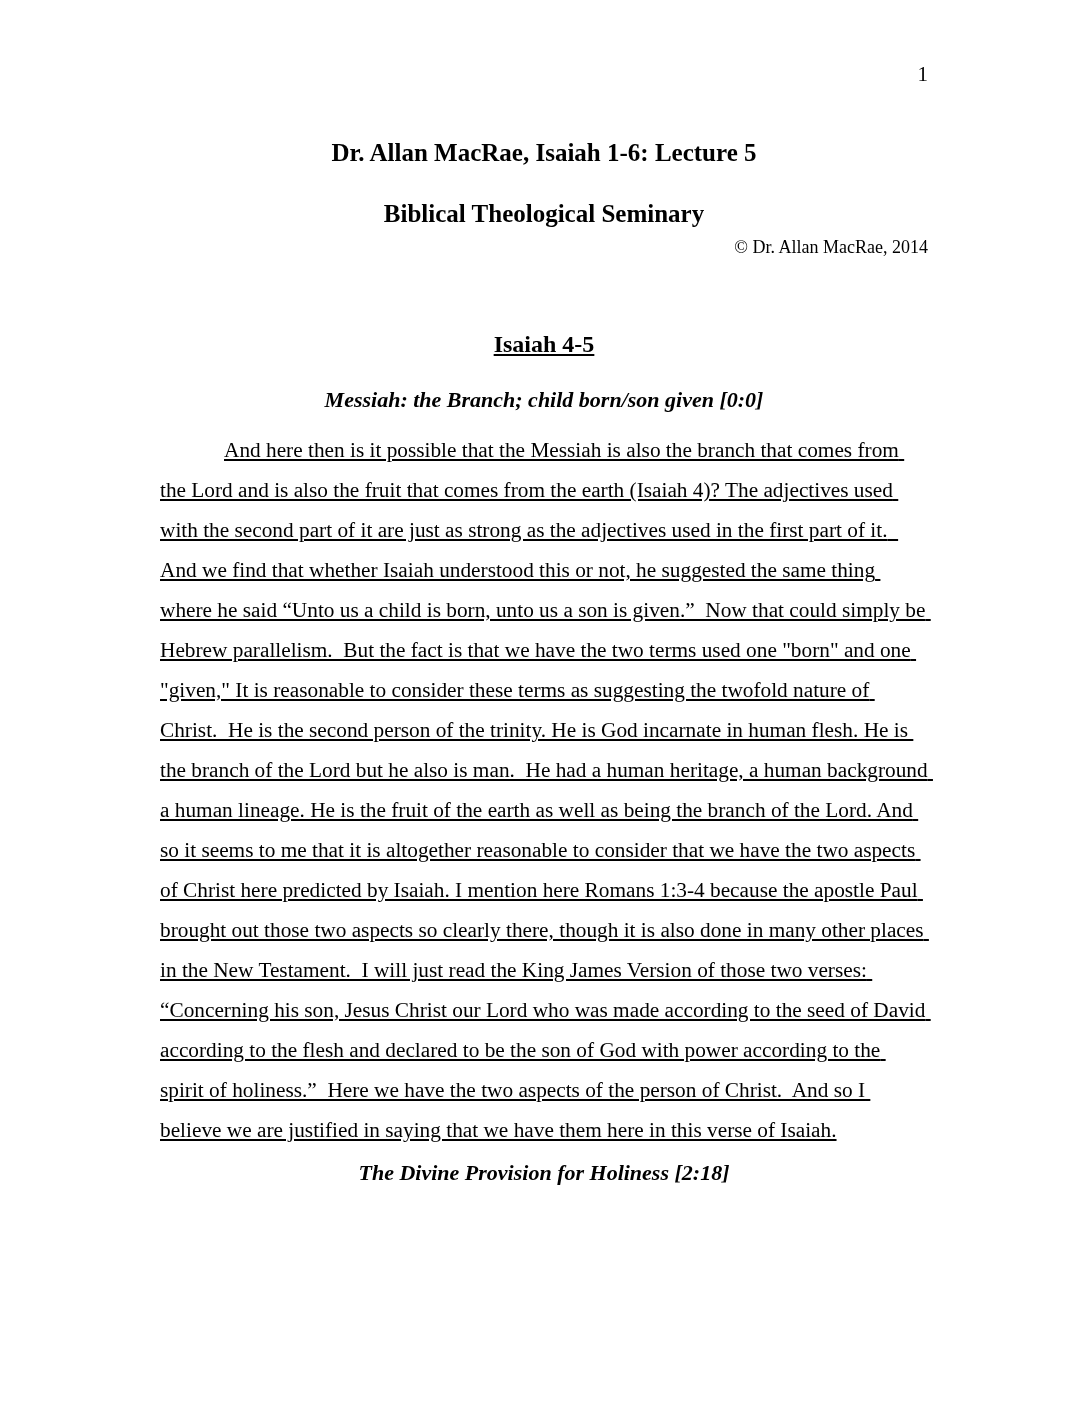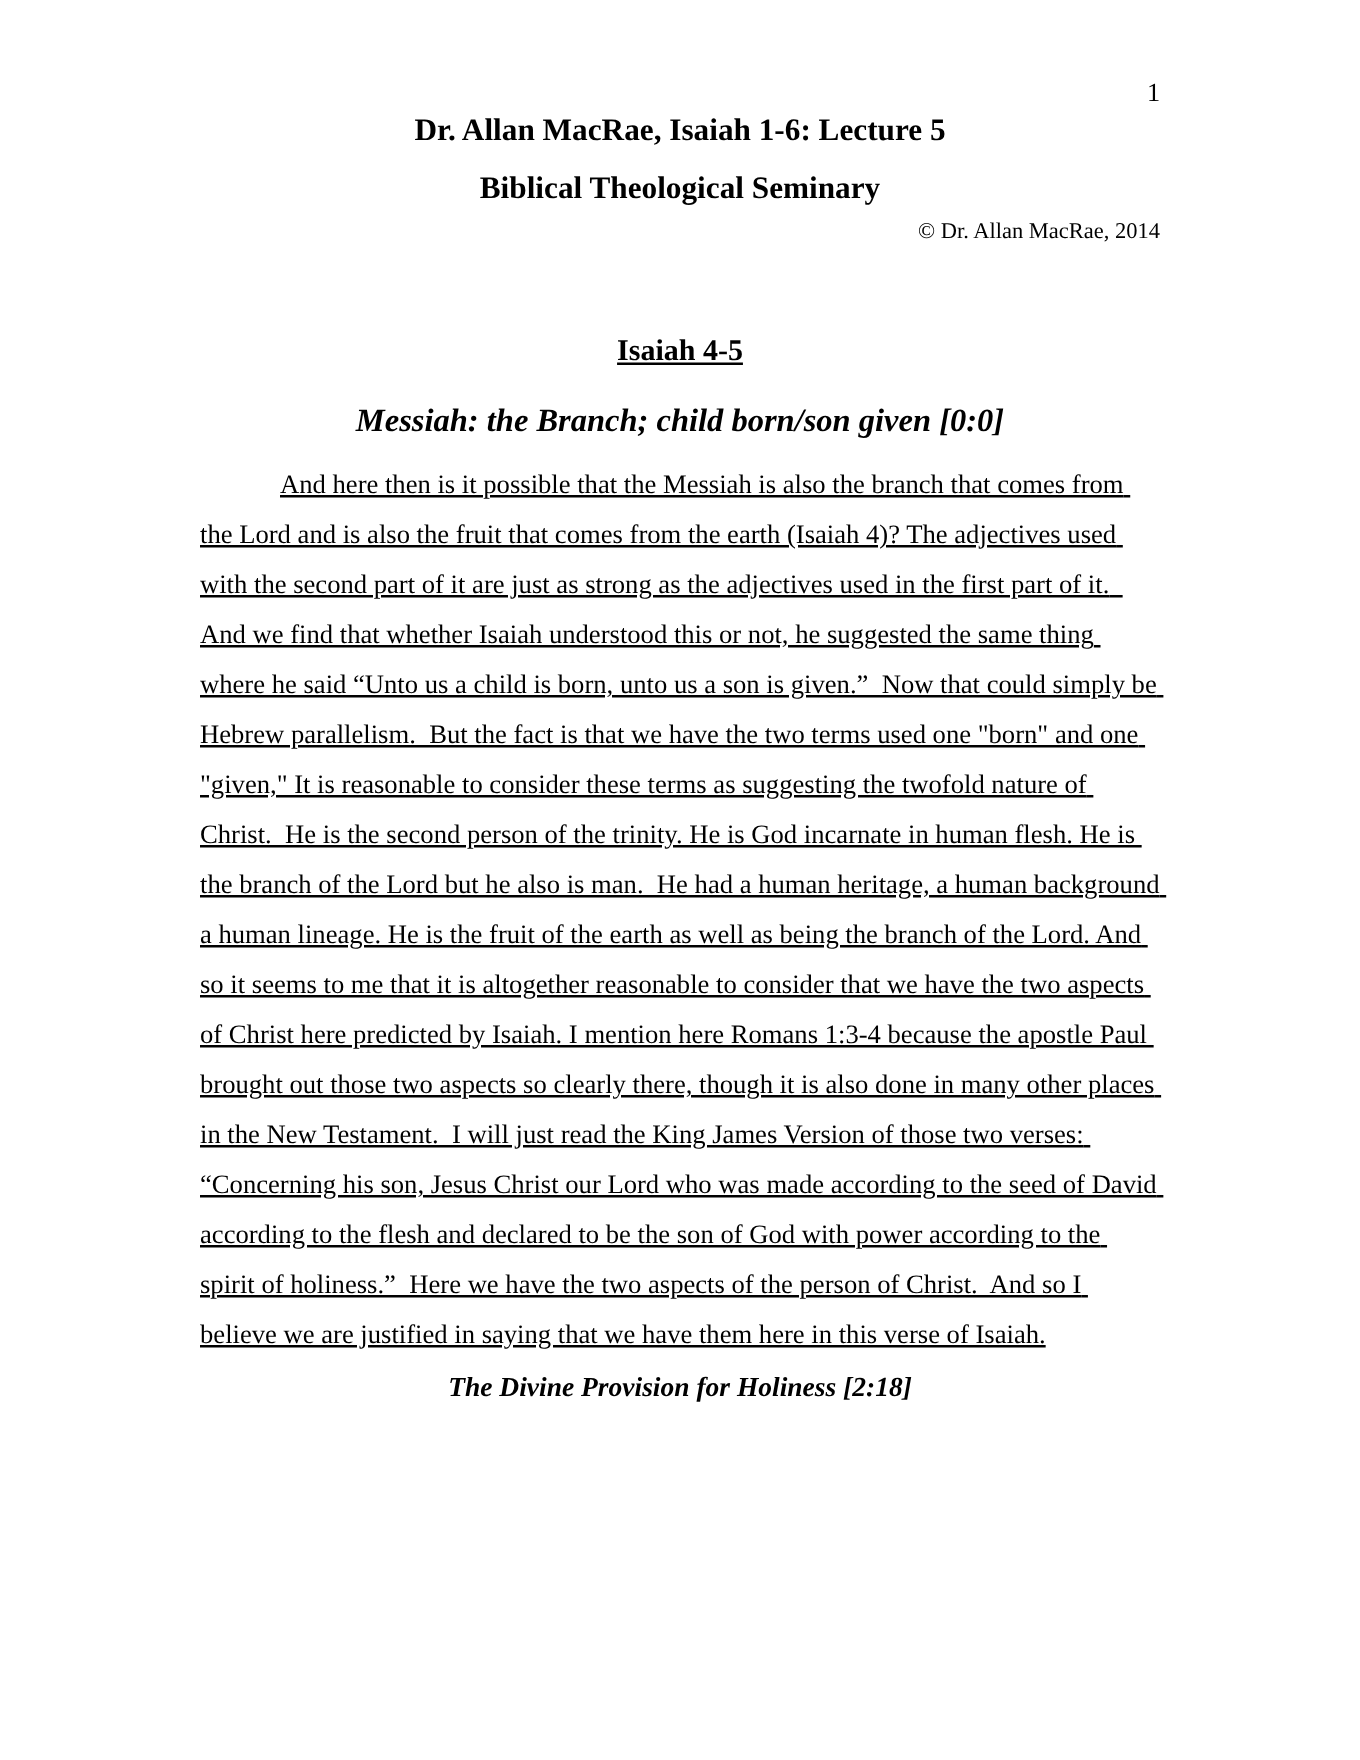--- a/index.html
+++ b/index.html
@@ -20,27 +20,28 @@
     width: 768px;
     margin: 0 auto;
   }
   .page-number {
     padding-top: 60px;
     text-align: right;
     font-size: 21px;
     line-height: 28px;
   }
   .title-line1 {
+    margin-top: 48px;
     text-align: center;
     font-weight: bold;
     font-size: 25px;
     line-height: 34px;
   }
   .title-line2 {
-    margin-top: 12px;
+    margin-top: 27px;
     text-align: center;
     font-weight: bold;
     font-size: 25px;
     line-height: 34px;
   }
   .copyright {
     margin-top: 4px;
     text-align: right;
     font-size: 18px;
     line-height: 24px;
@@ -51,21 +52,21 @@
     font-weight: bold;
     font-size: 24px;
     line-height: 34px;
     text-decoration: underline;
   }
   .section-subheading {
     margin-top: 24px;
     text-align: center;
     font-weight: bold;
     font-style: italic;
-    font-size: 26px;
+    font-size: 22px;
     line-height: 30px;
   }
   .body-paragraph {
     margin-top: 15px;
     font-size: 21.3px;
     line-height: 40px;
     text-align: left;
     text-indent: 64px;
     white-space: pre-wrap;
     text-decoration: underline;

